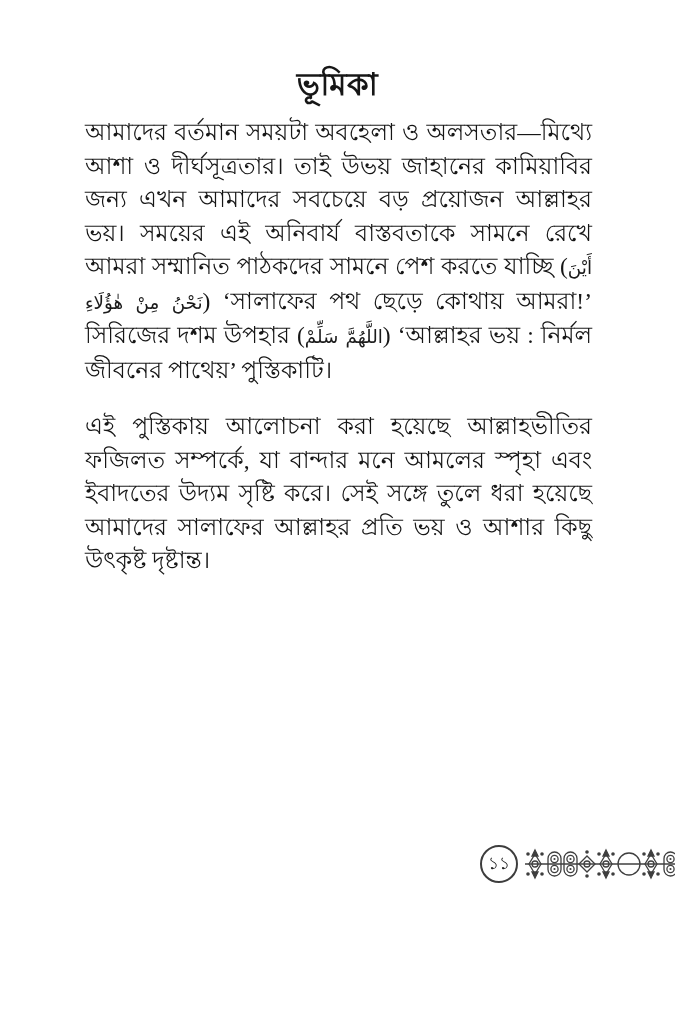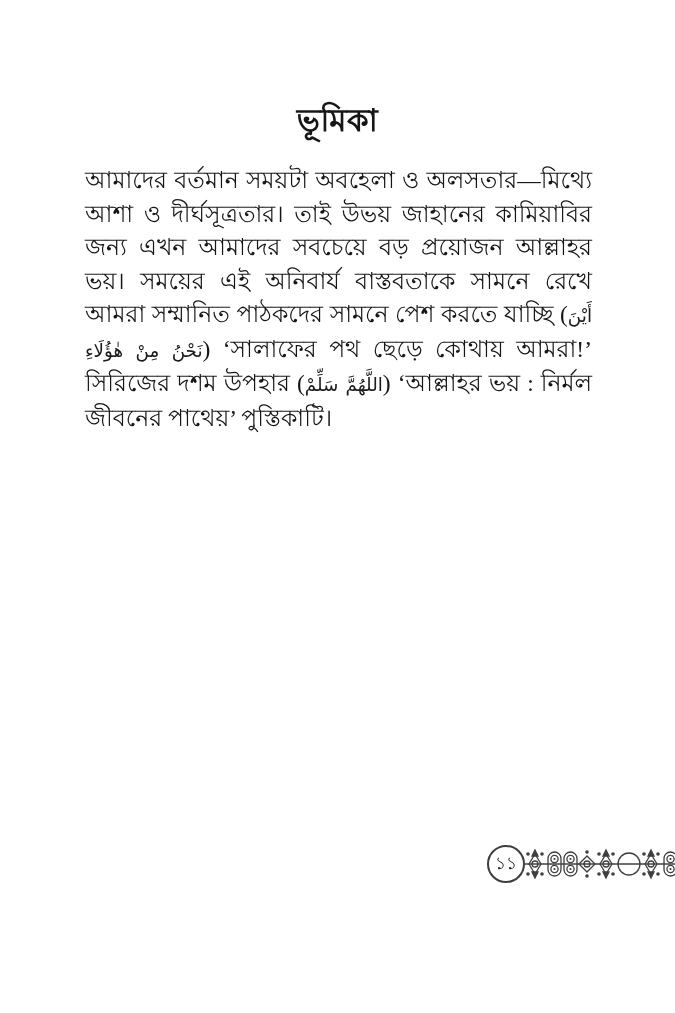--- a/index.html
+++ b/index.html
@@ -2,21 +2,21 @@
 <html><head>
 <meta charset="utf-8">
 <style>
   html, body { margin: 0; padding: 0; background: #ffffff; }
   .sheet {
     position: relative;
     width: 675px;
     height: 923px;
     background: #ffffff;
     box-sizing: border-box;
-    padding-top: 96px;
+    padding-top: 60px;
     overflow: hidden;
     color: #161616;
     font-family: "Liberation Serif", "DejaVu Serif", serif;
   }
   .page-title {
     margin: 0;
     text-align: center;
     font-size: 31px;
     font-weight: 700;
     letter-spacing: 0.5px;
@@ -24,42 +24,42 @@
   .arabic-opening {
     direction: rtl;
     unicode-bidi: isolate;
     text-align: center;
     font-family: "DejaVu Sans", sans-serif;
     font-size: 21px;
     line-height: 45px;
     margin: 18px 78px 12px 78px;
     color: #1b1b1b;
   }
-  .content { margin: 16px 83px 0 85px; }
+  .content { margin: 4px 83px 0 85px; }
   .para {
     font-size: 23.5px;
     line-height: 33.5px;
     text-align: justify;
     text-justify: inter-word;
     margin: 0 0 23px 0;
   }
   .ar-inline {
     direction: rtl;
     unicode-bidi: isolate;
     font-family: "DejaVu Sans", sans-serif;
     font-size: 0.78em;
     color: #1b1b1b;
   }
   .footer-row {
     position: absolute;
     right: 0;
     bottom: 40px;
     display: flex;
     align-items: center;
-    gap: 0;
+    gap: 7px;
   }
   .pageno-badge {
     width: 34px;
     height: 34px;
     border: 2px solid #3d3d3d;
     border-radius: 50%;
     display: flex;
     align-items: center;
     justify-content: center;
     font-size: 17px;
@@ -73,20 +73,21 @@
 
 <div class="sheet">
 
   <h1 class="page-title">ভূমিকা</h1>
 
 
   <div class="content">
 
     <p class="para"><span>আমাদের বর্তমান সময়টা অবহেলা ও অলসতার—মিথ্যে আশা ও দীর্ঘসূত্রতার। তাই উভয় জাহানের কামিয়াবির জন্য এখন আমাদের সবচেয়ে বড় প্রয়োজন আল্লাহর ভয়। সময়ের এই অনিবার্য বাস্তবতাকে সামনে রেখে আমরা সম্মানিত পাঠকদের সামনে পেশ করতে যাচ্ছি (</span><span class="ar-inline" dir="rtl">أَيْنَ نَحْنُ مِنْ هٰؤُلَاءِ</span><span>) ‘সালাফের পথ ছেড়ে কোথায় আমরা!’ সিরিজের দশম উপহার (</span><span class="ar-inline" dir="rtl">اللَّهُمَّ سَلِّمْ</span><span>) ‘আল্লাহর ভয় : নির্মল জীবনের পাথেয়’ পুস্তিকাটি।</span></p>
 
+    <p class="para">এই পুস্তিকায় আলোচনা করা হয়েছে আল্লাহভীতির ফজিলত সম্পর্কে, যা বান্দার মনে আমলের স্পৃহা এবং ইবাদতের উদ্যম সৃষ্টি করে। সেই সঙ্গে তুলে ধরা হয়েছে আমাদের সালাফের আল্লাহর প্রতি ভয় ও আশার কিছু উৎকৃষ্ট দৃষ্টান্ত।</p>
 
 
 
   </div>
 
   <div class="footer-row">
     <div class="pageno-badge">
       <span>১১</span>
     </div>
     <svg class="ornament" width="150" height="38" viewBox="0 0 150 38" xmlns="http://www.w3.org/2000/svg">

